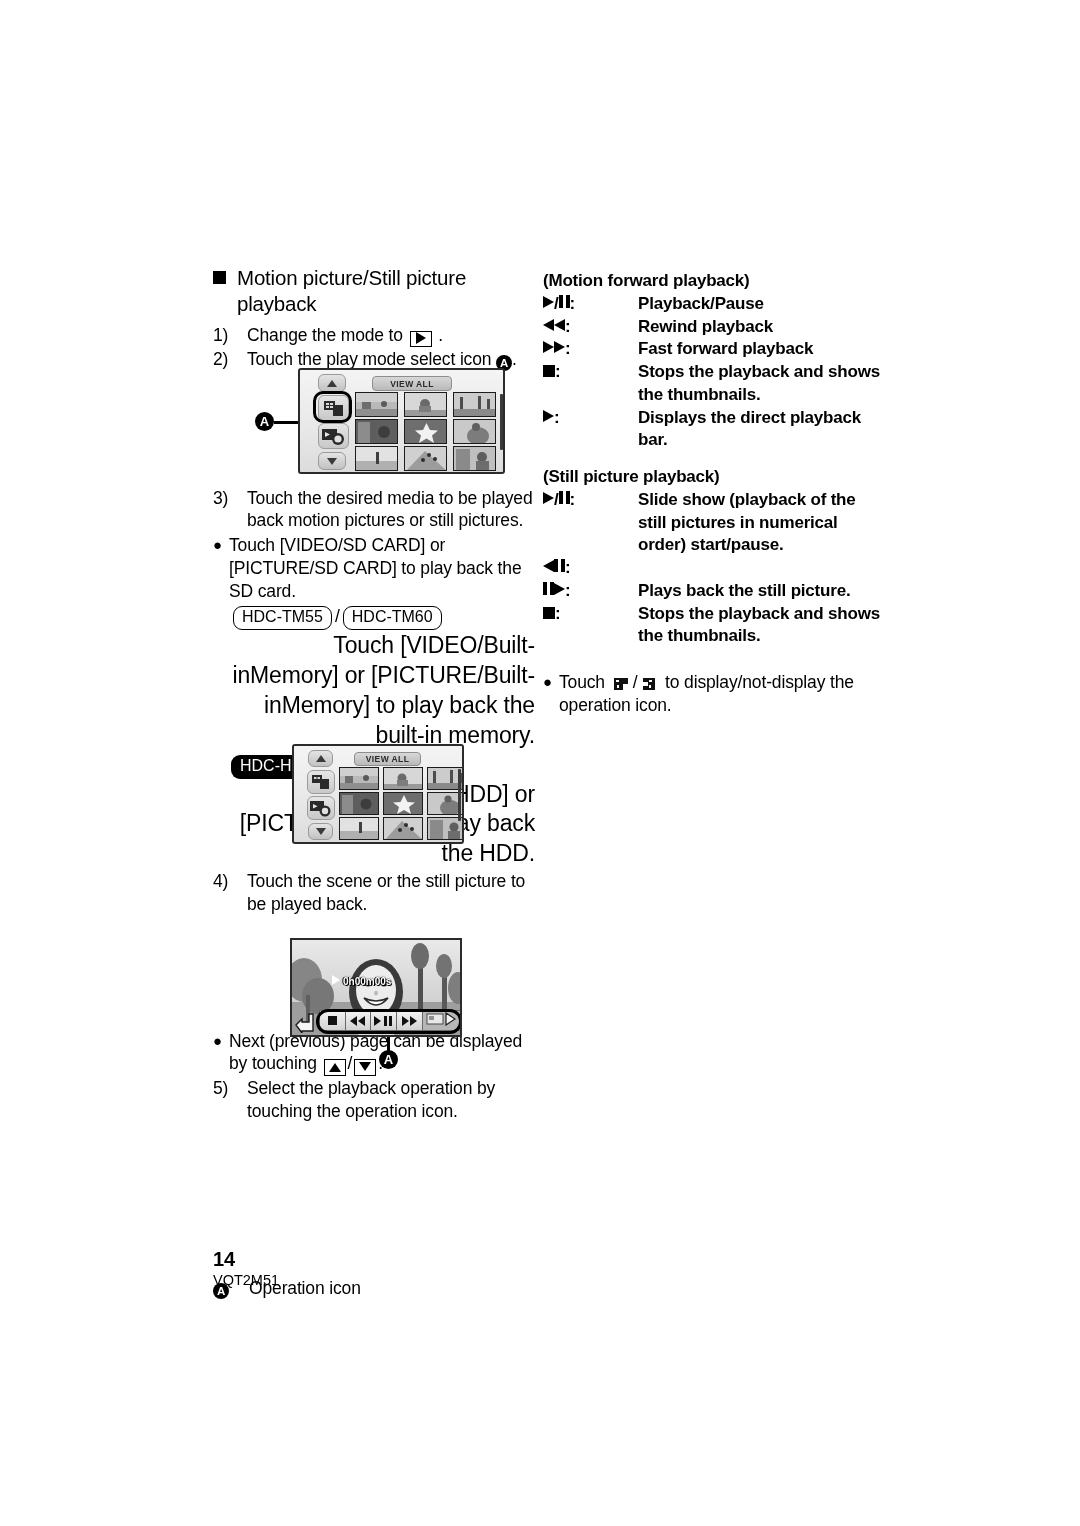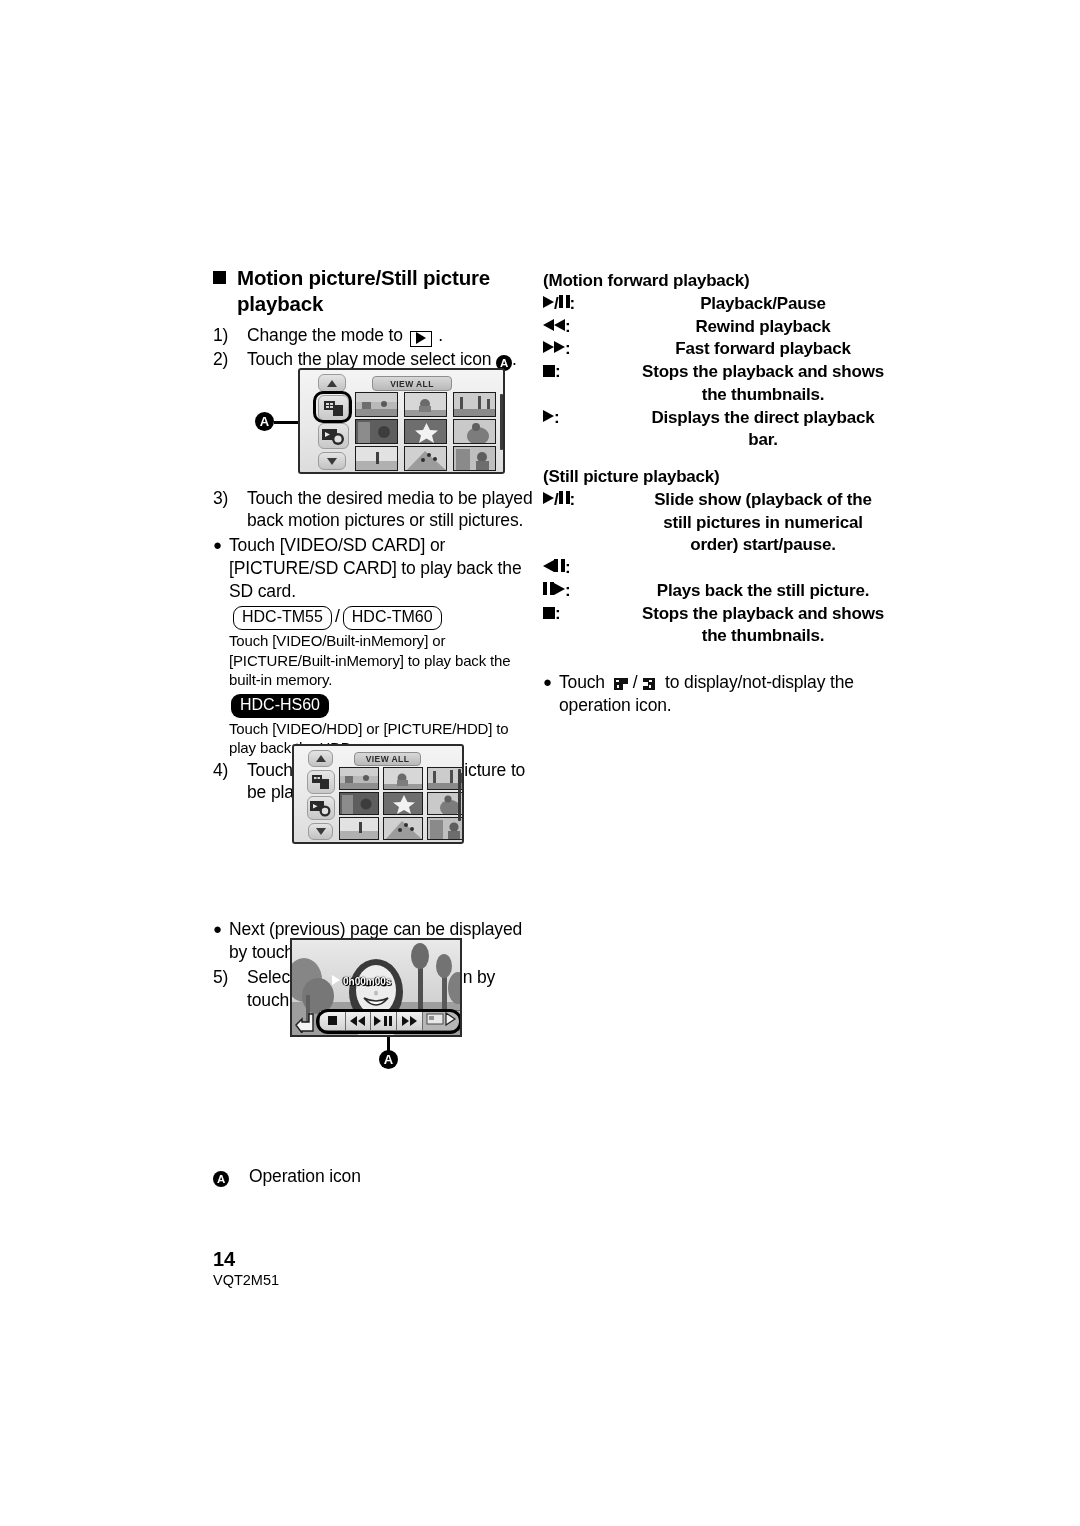--- a/index.html
+++ b/index.html
@@ -35,21 +35,21 @@
     left: 543px;
     top: 270px;
     width: 345px;
   }
 
   
   .section-head {
     display: flex;
     align-items: flex-start;
     font-size: 20.5px;
-    font-weight: bold;
+    font-weight: normal;
     line-height: 1.26;
     letter-spacing: -0.2px;
     margin-bottom: 7px;
   }
   .sq-bullet {
     display: inline-block;
     width: 13px;
     height: 13px;
     background: #000;
     margin-right: 11px;
@@ -82,24 +82,25 @@
   }
   .dot {
     flex: 0 0 auto;
     width: 16px;
     font-size: 15px;
     line-height: 1.42;
   }
   .bullet-body { flex: 1 1 auto; }
 
   .plain {
-    font-size: 15px;
+    font-size: 23px;
     line-height: 1.30;
     letter-spacing: -0.15px;
     padding-left: 16px;
+    text-align: right;
   }
 
   
   .keybox {
     display: inline-block;
     border: 1.6px solid #000;
     padding: 0px 5px 1px 5px;
     line-height: 1;
     vertical-align: -2px;
     margin: 0 2px;
@@ -192,21 +193,21 @@
     font-size: 17px;
     font-weight: bold;
     line-height: 1.34;
     letter-spacing: -0.2px;
   }
   .rc-key {
     flex: 0 0 auto;
     width: 95px;
     white-space: nowrap;
   }
-  .rc-val { flex: 1 1 auto; text-align: center; }
+  .rc-val { flex: 1 1 auto; }
   .rc-cont {
     padding-left: 95px;
     font-size: 17px;
     font-weight: bold;
     line-height: 1.34;
     letter-spacing: -0.2px;
   }
   .rc-gap { height: 14px; }
 
   .gl { display: inline-block; vertical-align: 1px; }

